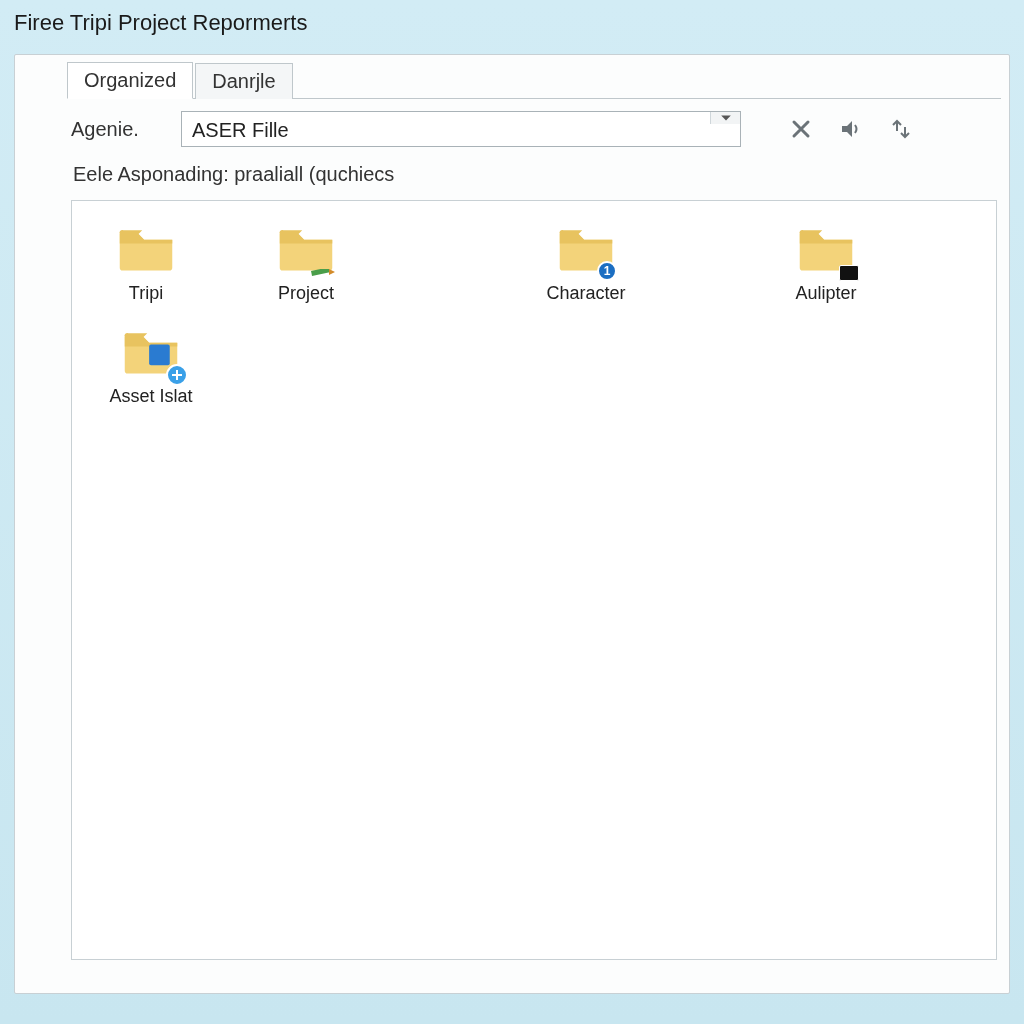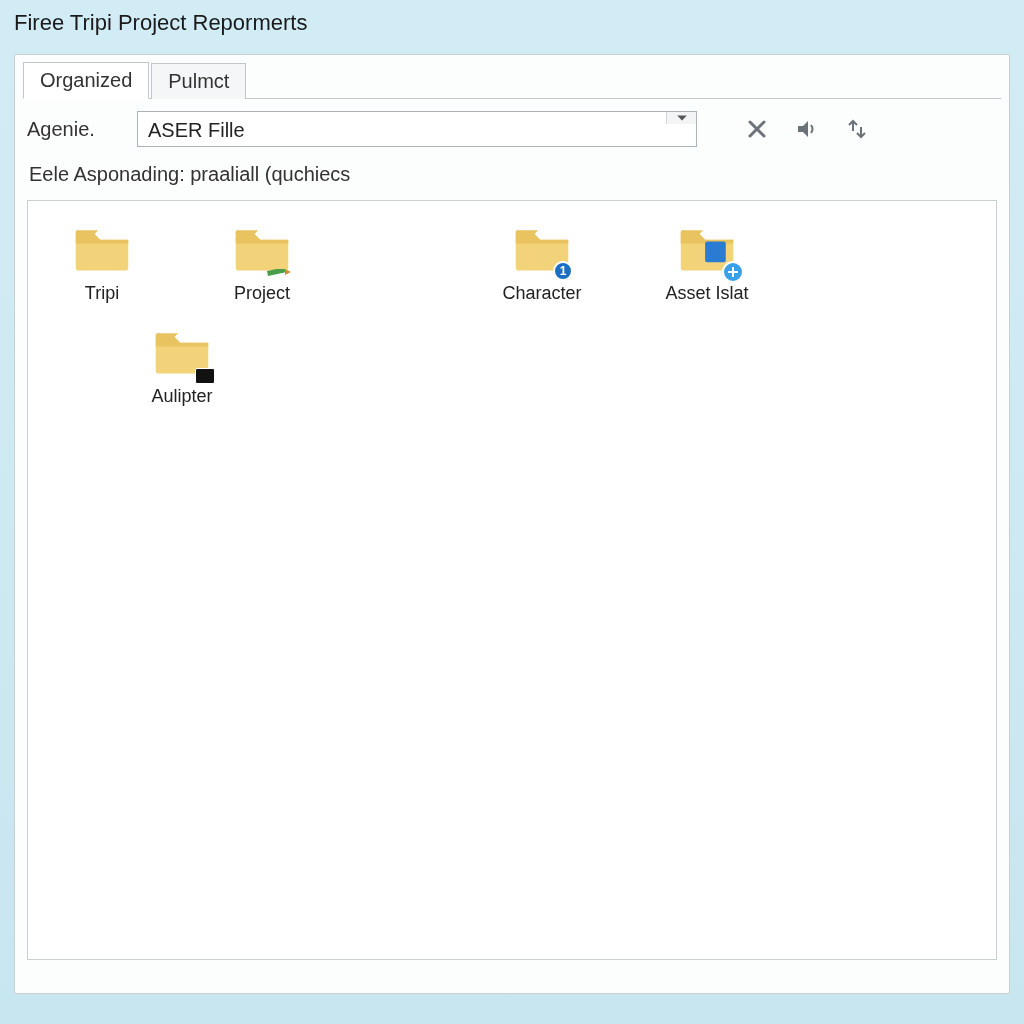--- a/index.html
+++ b/index.html
@@ -23,20 +23,21 @@
     font-size: 22px;
     color: #1a1a1a;
   }
   .content-frame {
     margin: 10px 14px 14px 14px;
     background: #fcfdfd;
     border: 1px solid #c8d0d4;
     border-radius: 2px;
     height: 940px;
     position: relative;
+    padding-left: 44px;
   }
   .tabs {
     display: flex;
     align-items: flex-end;
     padding: 6px 8px 0 8px;
     gap: 0;
   }
   .tab {
     padding: 6px 16px 6px 16px;
     border: 1px solid #bfc7cb;
@@ -194,21 +195,21 @@
 <body>
 
 <div class="window">
 
   <div class="titlebar">Firee Tripi Project Repormerts</div>
 
   <div class="content-frame">
 
     <div class="tabs">
       <div class="tab active">Organized</div>
-      <div class="tab">Pulmct</div>
+      <div class="tab">Danrjle</div>
     </div>
     <div class="tab-underline"></div>
 
     <div class="toolbar-row">
       <div class="toolbar-label">Agenie.</div>
       <div class="combo">
         <div class="combo-text">ASER Fille</div>
         <div class="combo-arrow">
           <svg viewBox="0 0 10 10">
               <path d="M1 3 L5 7 L9 3 Z"></path>
@@ -276,46 +277,46 @@
               <path d="M4 10 h20 l6 6 h30 v4 h-56 Z" fill="#e8c35f"></path>
               <path d="M4 10 h20 l4 -4 h-20 a3 3 0 0 0 -4 4 Z" fill="#e8c35f"></path>
             </svg>
             <div class="badge-circle">
                 <span>1</span>
               </div>
           </div>
           <div class="folder-label">Character</div>
         </div>
 
+        <div class="folder-item" style="margin-left:80px">
+          <div class="folder-icon-wrap">
+            <svg viewBox="0 0 64 52" width="60" height="50">
+              <path d="M4 10 h20 l6 6 h30 v30 a3 3 0 0 1 -3 3 h-50 a3 3 0 0 1 -3 -3 Z" fill="#f3d37a"></path>
+              <path d="M4 10 h20 l6 6 h30 v4 h-56 Z" fill="#e8c35f"></path>
+              <path d="M4 10 h20 l4 -4 h-20 a3 3 0 0 0 -4 4 Z" fill="#e8c35f"></path>
+            </svg>
+            <div class="badge-square"></div>
+          </div>
+          <div class="folder-label">Aulipter</div>
+        </div>
+
         <div class="folder-item wide">
           <div class="folder-icon-wrap">
             <svg viewBox="0 0 64 52" width="60" height="50">
               <path d="M4 10 h20 l6 6 h30 v30 a3 3 0 0 1 -3 3 h-50 a3 3 0 0 1 -3 -3 Z" fill="#f3d37a"></path>
               <path d="M4 10 h20 l6 6 h30 v4 h-56 Z" fill="#e8c35f"></path>
               <path d="M4 10 h20 l4 -4 h-20 a3 3 0 0 0 -4 4 Z" fill="#e8c35f"></path>
               <rect x="30" y="18" width="22" height="22" fill="#2a7bd1" rx="2"></rect>
             </svg>
             <svg class="badge-plus" viewBox="0 0 22 22">
               <circle cx="11" cy="11" r="10" fill="#3aa0e8" stroke="#fff" stroke-width="2"></circle>
               <path d="M11 6 v10 M6 11 h10" stroke="#fff" stroke-width="2"></path>
             </svg>
           </div>
           <div class="folder-label">Asset Islat</div>
         </div>
 
-        <div class="folder-item" style="margin-left:80px">
-          <div class="folder-icon-wrap">
-            <svg viewBox="0 0 64 52" width="60" height="50">
-              <path d="M4 10 h20 l6 6 h30 v30 a3 3 0 0 1 -3 3 h-50 a3 3 0 0 1 -3 -3 Z" fill="#f3d37a"></path>
-              <path d="M4 10 h20 l6 6 h30 v4 h-56 Z" fill="#e8c35f"></path>
-              <path d="M4 10 h20 l4 -4 h-20 a3 3 0 0 0 -4 4 Z" fill="#e8c35f"></path>
-            </svg>
-            <div class="badge-square"></div>
-          </div>
-          <div class="folder-label">Aulipter</div>
-        </div>
-
 
       </div>
     </div>
 
   </div>
 </div>
 
 </body></html>

